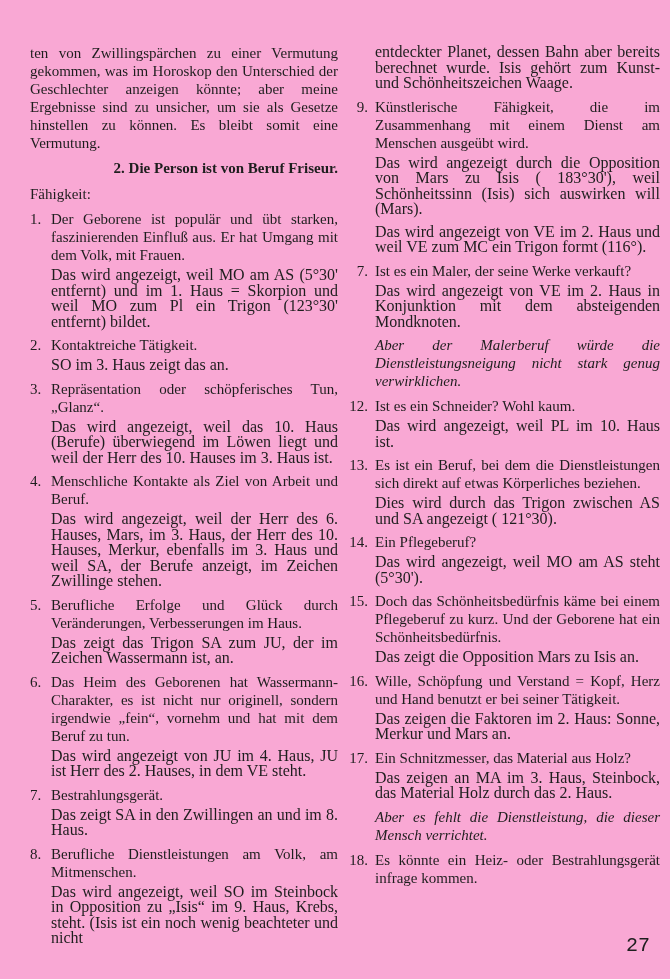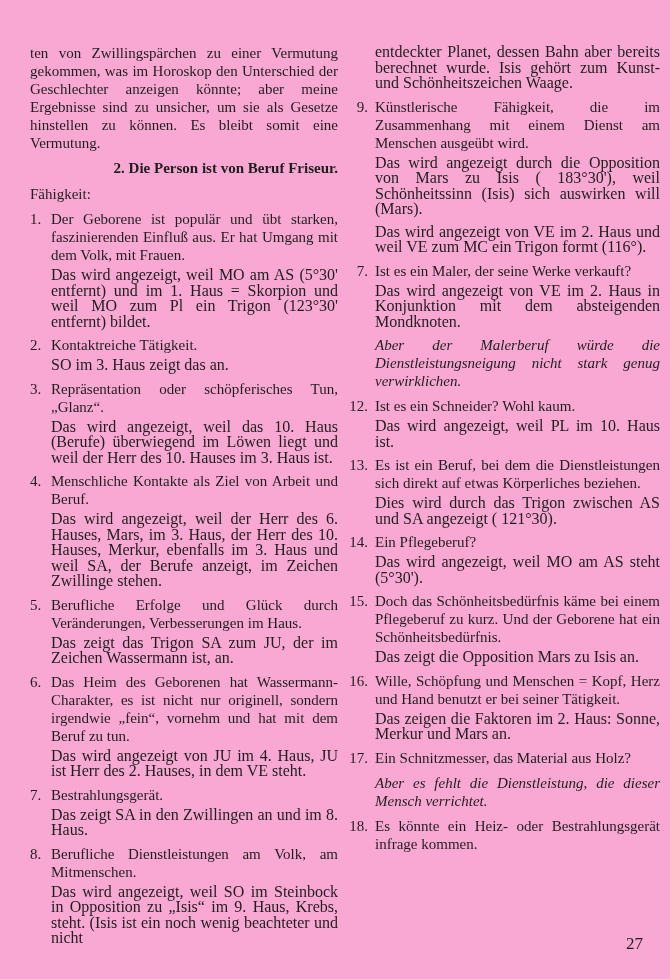--- a/index.html
+++ b/index.html
@@ -60,22 +60,23 @@
     line-height: 18px;
     margin: 7px 0 7px 0;
     font-style: italic;
   }
   .column-right .note { margin-left: 31px; }
 
   .page-number {
     position: absolute;
     left: 626px;
     top: 934px;
-    font-size: 17px;
+    font-size: 20px;
     color: #1e1e1e;
+    font-family: Liberation Mono, monospace;
   }
 </style>
 </head>
 <body>
 
 <div class="page">
   <div class="column column-left">
       <p class="para">ten von Zwillingspärchen zu einer Vermutung gekommen, was im Horoskop den Unterschied der Geschlechter anzeigen könnte; aber meine Ergebnisse sind zu unsicher, um sie als Gesetze hinstellen zu können. Es bleibt somit eine Vermutung.</p>
       <p class="heading">2. Die Person ist von Beruf Friseur.</p>
       <p class="para">Fähigkeit:</p>
@@ -149,27 +150,28 @@
         <span class="item-text">Ein Pflegeberuf?</span>
       </div>
       <p class="reason">Das wird angezeigt, weil MO am AS steht (5°30').</p>
       <div class="item">
         <span class="num">15.</span>
         <span class="item-text">Doch das Schönheitsbedürfnis käme bei einem Pflegeberuf zu kurz. Und der Geborene hat ein Schönheitsbedürfnis.</span>
       </div>
       <p class="reason">Das zeigt die Opposition Mars zu Isis an.</p>
       <div class="item">
         <span class="num">16.</span>
-        <span class="item-text">Wille, Schöpfung und Menschen = Kopf, Herz und Hand benutzt er bei seiner Tätigkeit.</span>
+        <span class="item-text">Wille, Schöpfung und Verstand = Kopf, Herz und Hand benutzt er bei seiner Tätigkeit.</span>
       </div>
       <p class="reason">Das zeigen die Faktoren im 2. Haus: Sonne, Merkur und Mars an.</p>
       <div class="item">
         <span class="num">17.</span>
         <span class="item-text">Ein Schnitzmesser, das Material aus Holz?</span>
       </div>
+      <p class="reason">Das zeigen an MA im 3. Haus, Steinbock, das Material Holz durch das 2. Haus.</p>
       <p class="note">Aber es fehlt die Dienstleistung, die dieser Mensch verrichtet.</p>
       <div class="item">
         <span class="num">18.</span>
         <span class="item-text">Es könnte ein Heiz- oder Bestrahlungsgerät infrage kommen.</span>
       </div>
     </div>
   <div class="page-number">27</div>
 </div>
 
 </body></html>

